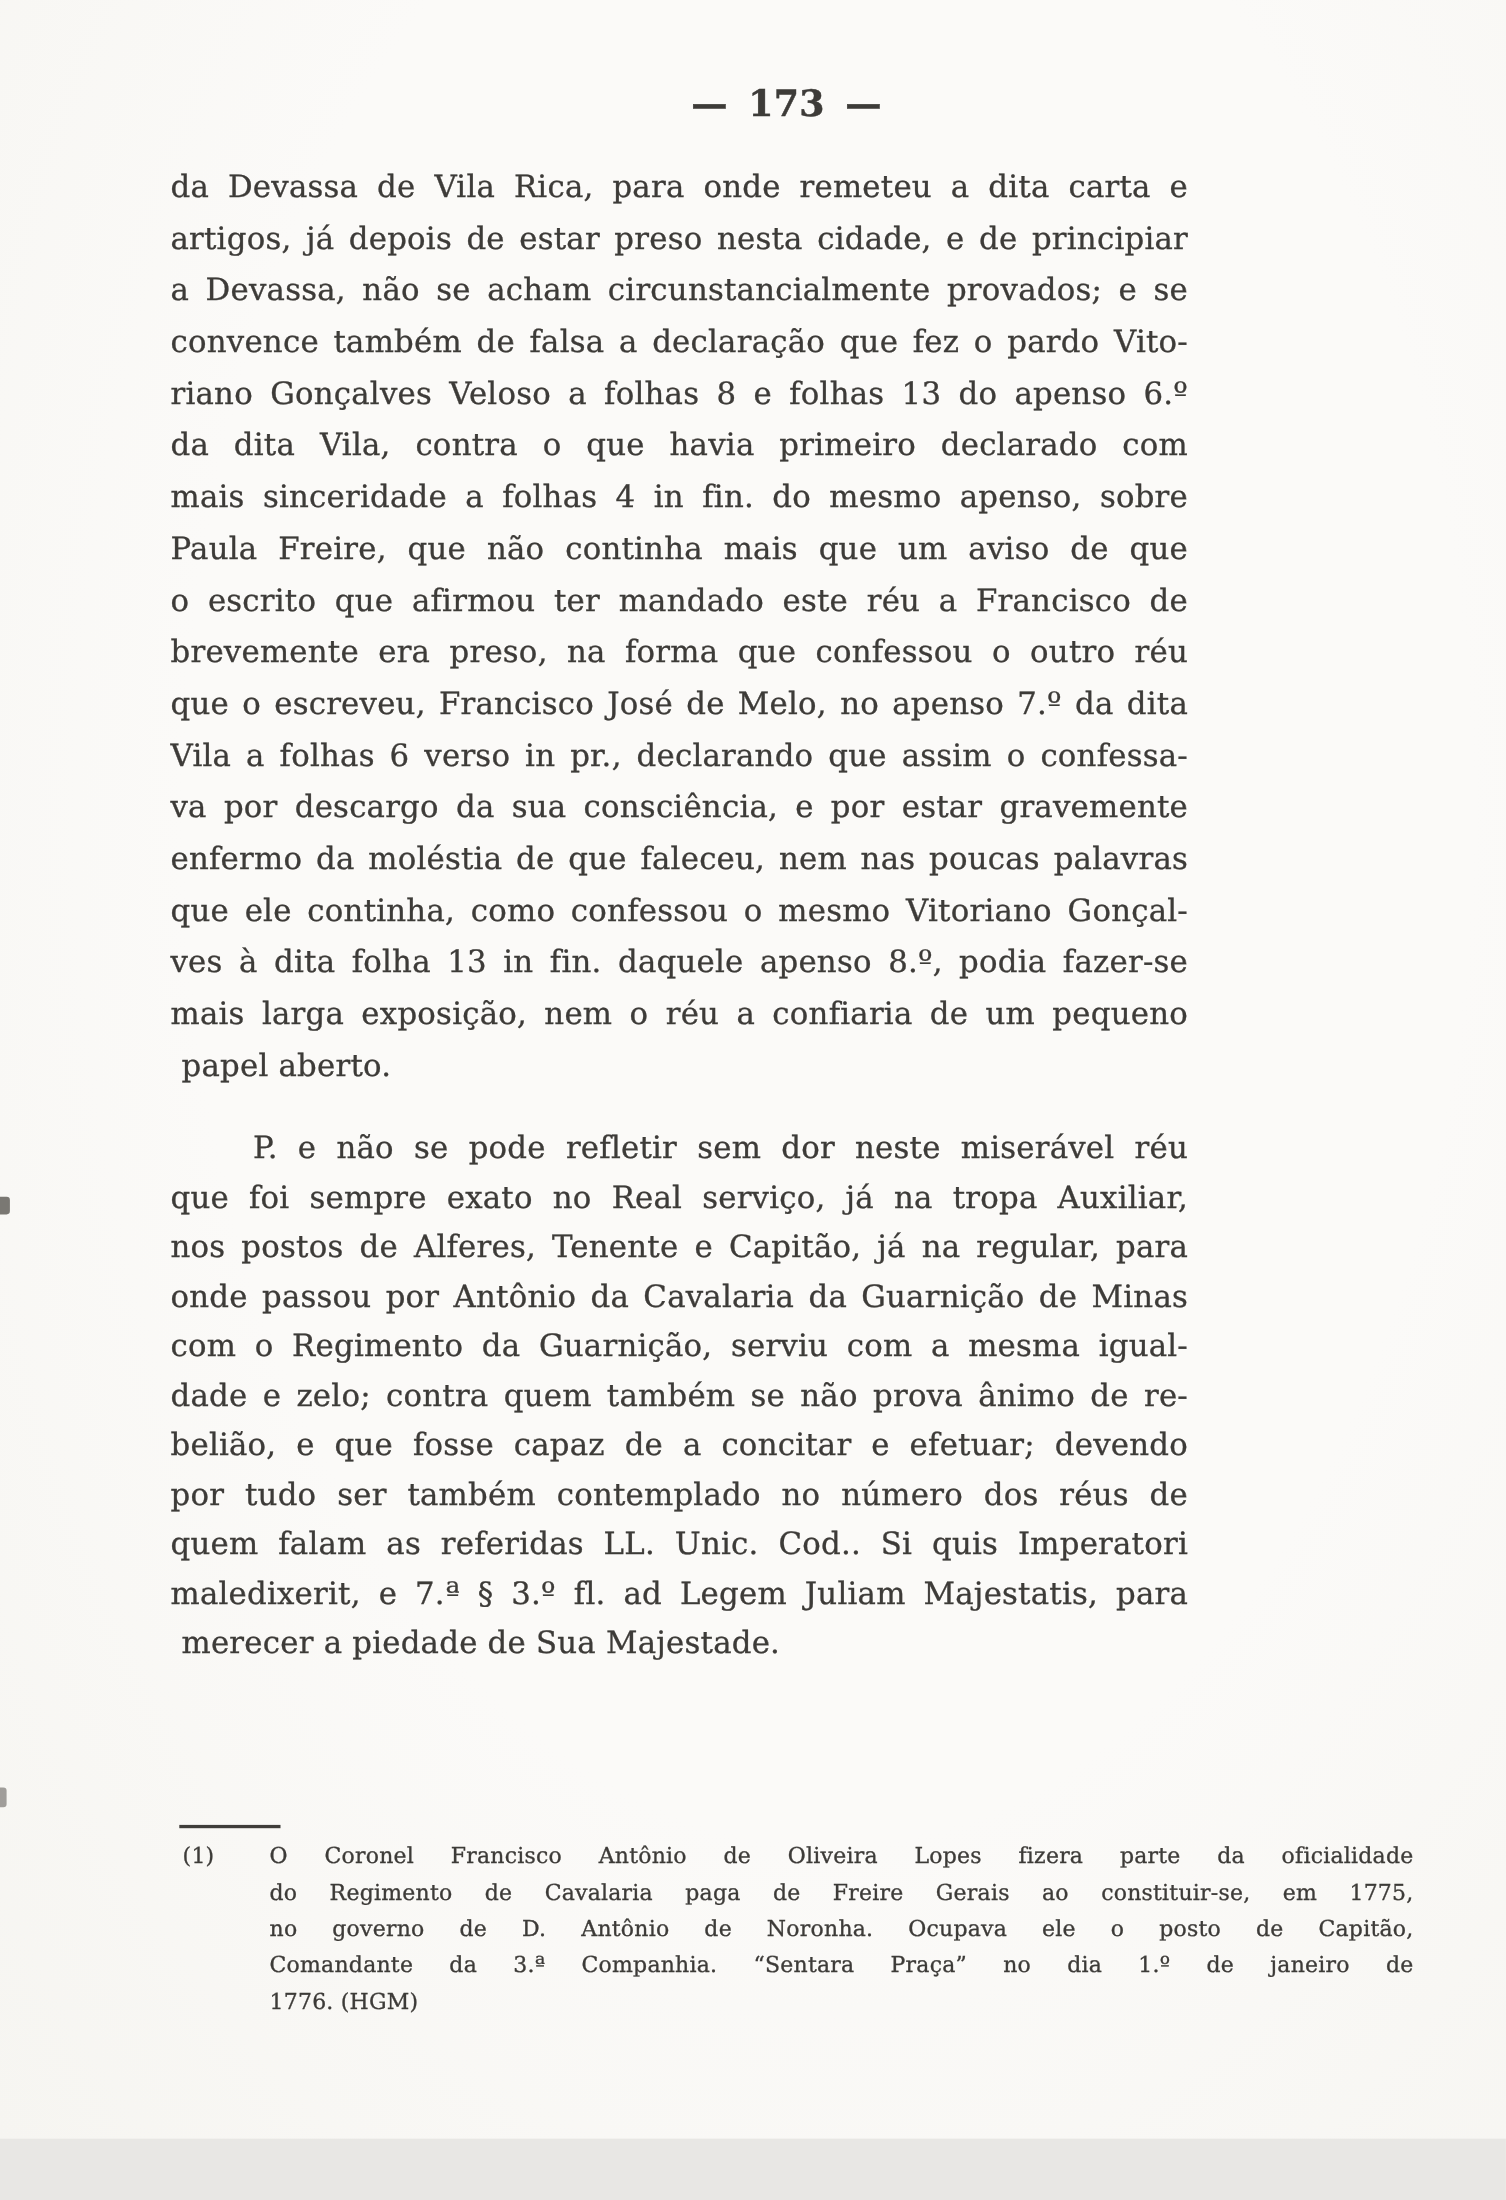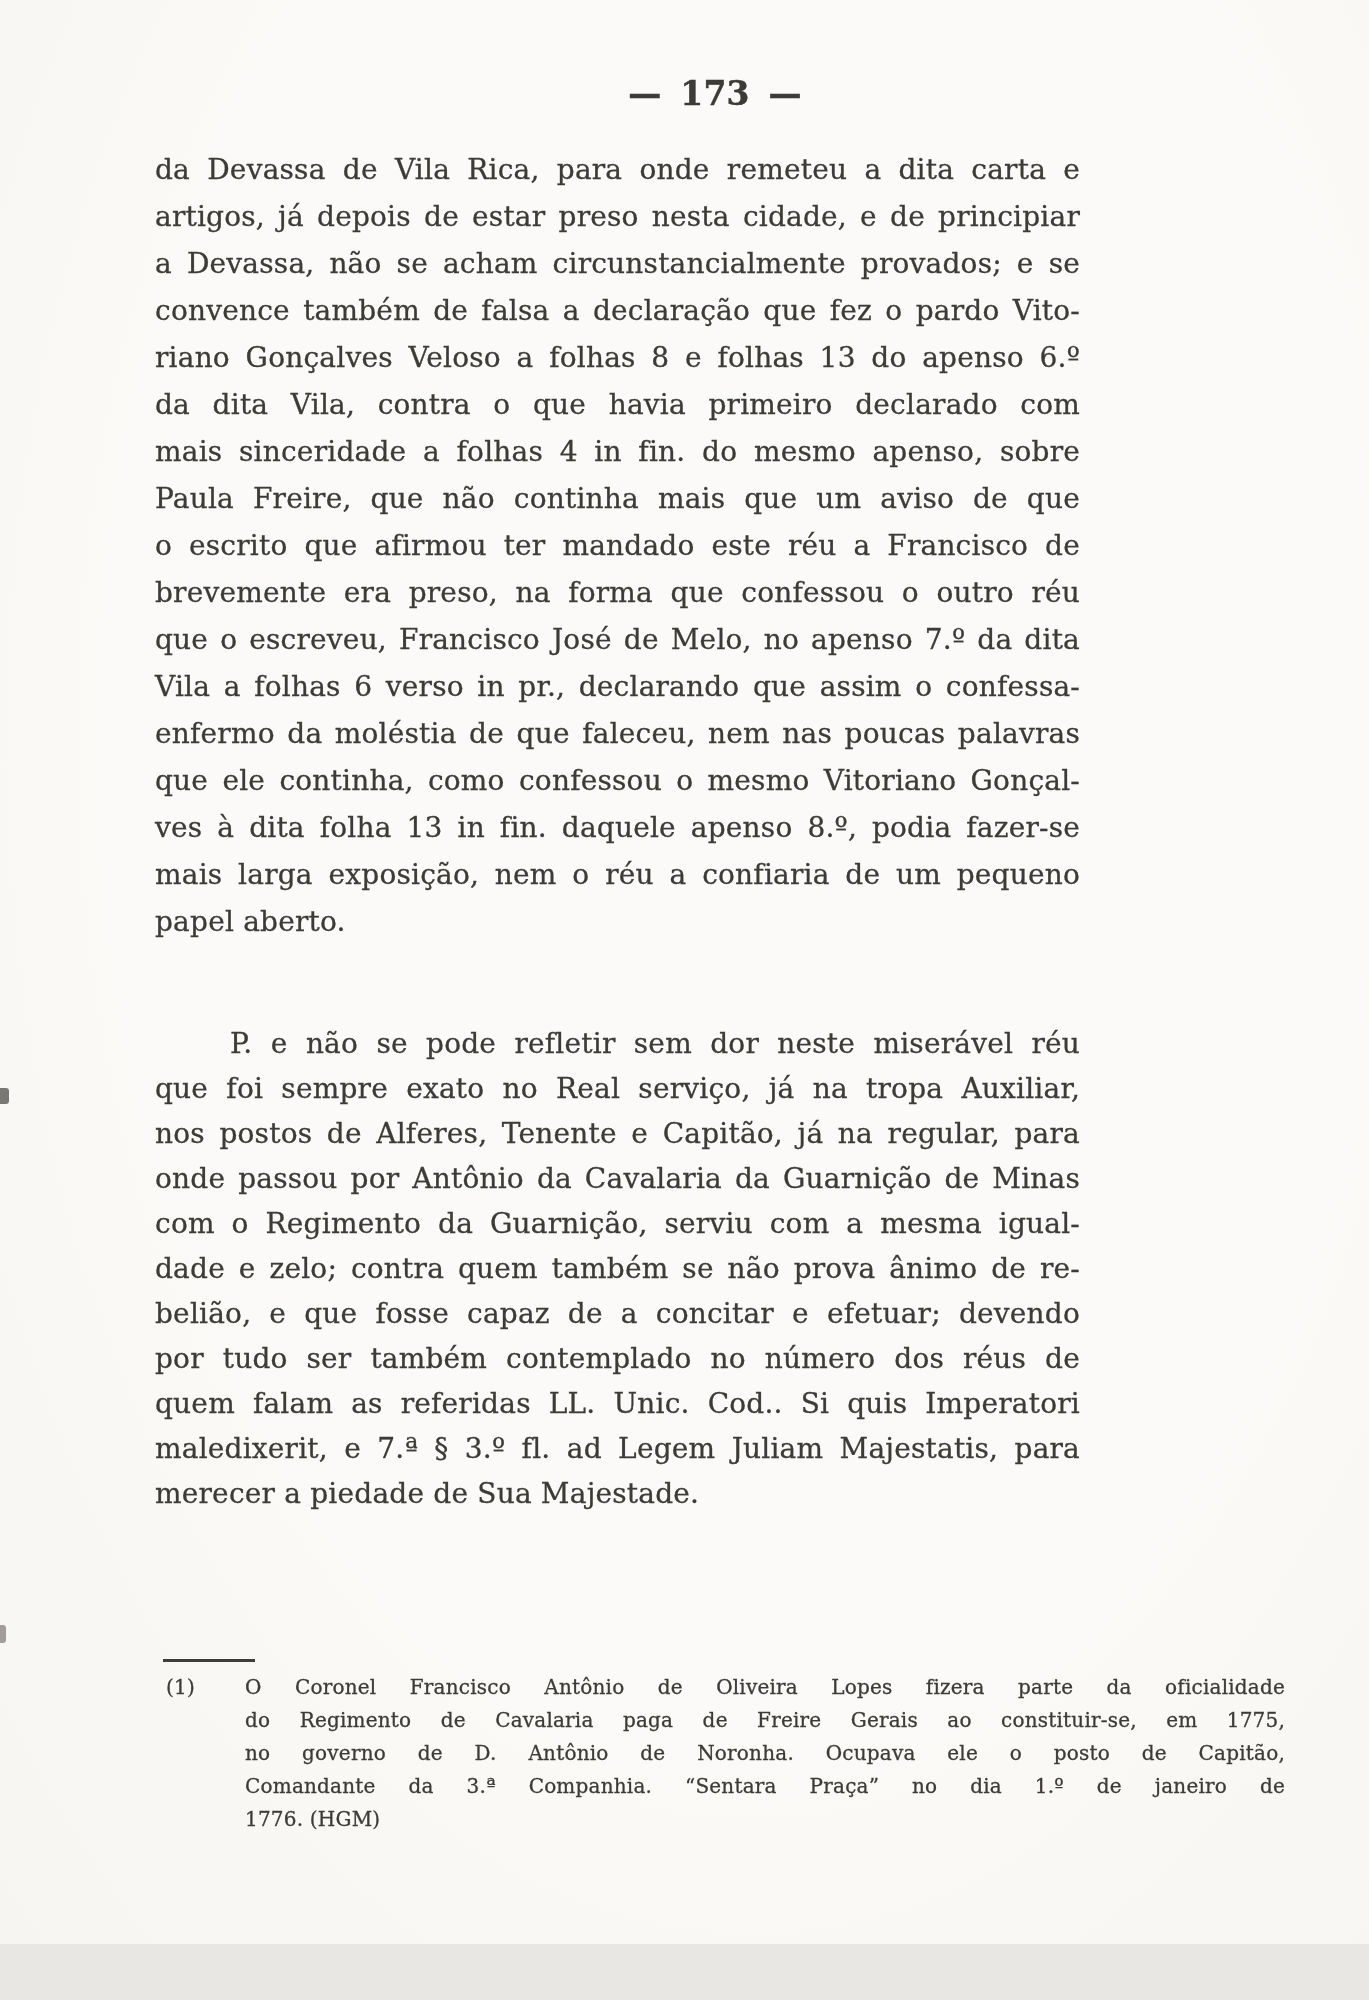--- a/index.html
+++ b/index.html
@@ -26,21 +26,21 @@
     word-spacing:7px;
     -webkit-text-stroke:0.4px #3a3835;
   }
 
   .para { position:absolute; left:155px; width:925px; }
   .para .line {
     font-size:28px;
     text-align:justify;
     text-align-last:justify;
   }
-  .para .line:last-child { text-align-last:left; }
+  .para .line:last-child { text-align-last:left;margin-left:10px; }
 
   .para-1 { top:146px; }
   .para-1 .line { height:47px; line-height:47px; }
 
   .para-2 { top:1021px; }
   .para-2 .line { height:45px; line-height:45px; }
   .para-2 .line:first-child { padding-left:75px; }
 
   .footnote-rule {
     position:absolute;
@@ -82,20 +82,21 @@
       <div class="line">a Devassa, não se acham circunstancialmente provados; e se</div>
       <div class="line">convence também de falsa a declaração que fez o pardo Vito-</div>
       <div class="line">riano Gonçalves Veloso a folhas 8 e folhas 13 do apenso 6.º</div>
       <div class="line">da dita Vila, contra o que havia primeiro declarado com</div>
       <div class="line">mais sinceridade a folhas 4 in fin. do mesmo apenso, sobre</div>
       <div class="line">Paula Freire, que não continha mais que um aviso de que</div>
       <div class="line">o escrito que afirmou ter mandado este réu a Francisco de</div>
       <div class="line">brevemente era preso, na forma que confessou o outro réu</div>
       <div class="line">que o escreveu, Francisco José de Melo, no apenso 7.º da dita</div>
       <div class="line">Vila a folhas 6 verso in pr., declarando que assim o confessa-</div>
+      <div class="line">va por descargo da sua consciência, e por estar gravemente</div>
       <div class="line">enfermo da moléstia de que faleceu, nem nas poucas palavras</div>
       <div class="line">que ele continha, como confessou o mesmo Vitoriano Gonçal-</div>
       <div class="line">ves à dita folha 13 in fin. daquele apenso 8.º, podia fazer-se</div>
       <div class="line">mais larga exposição, nem o réu a confiaria de um pequeno</div>
       <div class="line">papel aberto.</div>
     </div>
 
   <div class="para para-2">
       <div class="line">P. e não se pode refletir sem dor neste miserável réu</div>
       <div class="line">que foi sempre exato no Real serviço, já na tropa Auxiliar,</div>

